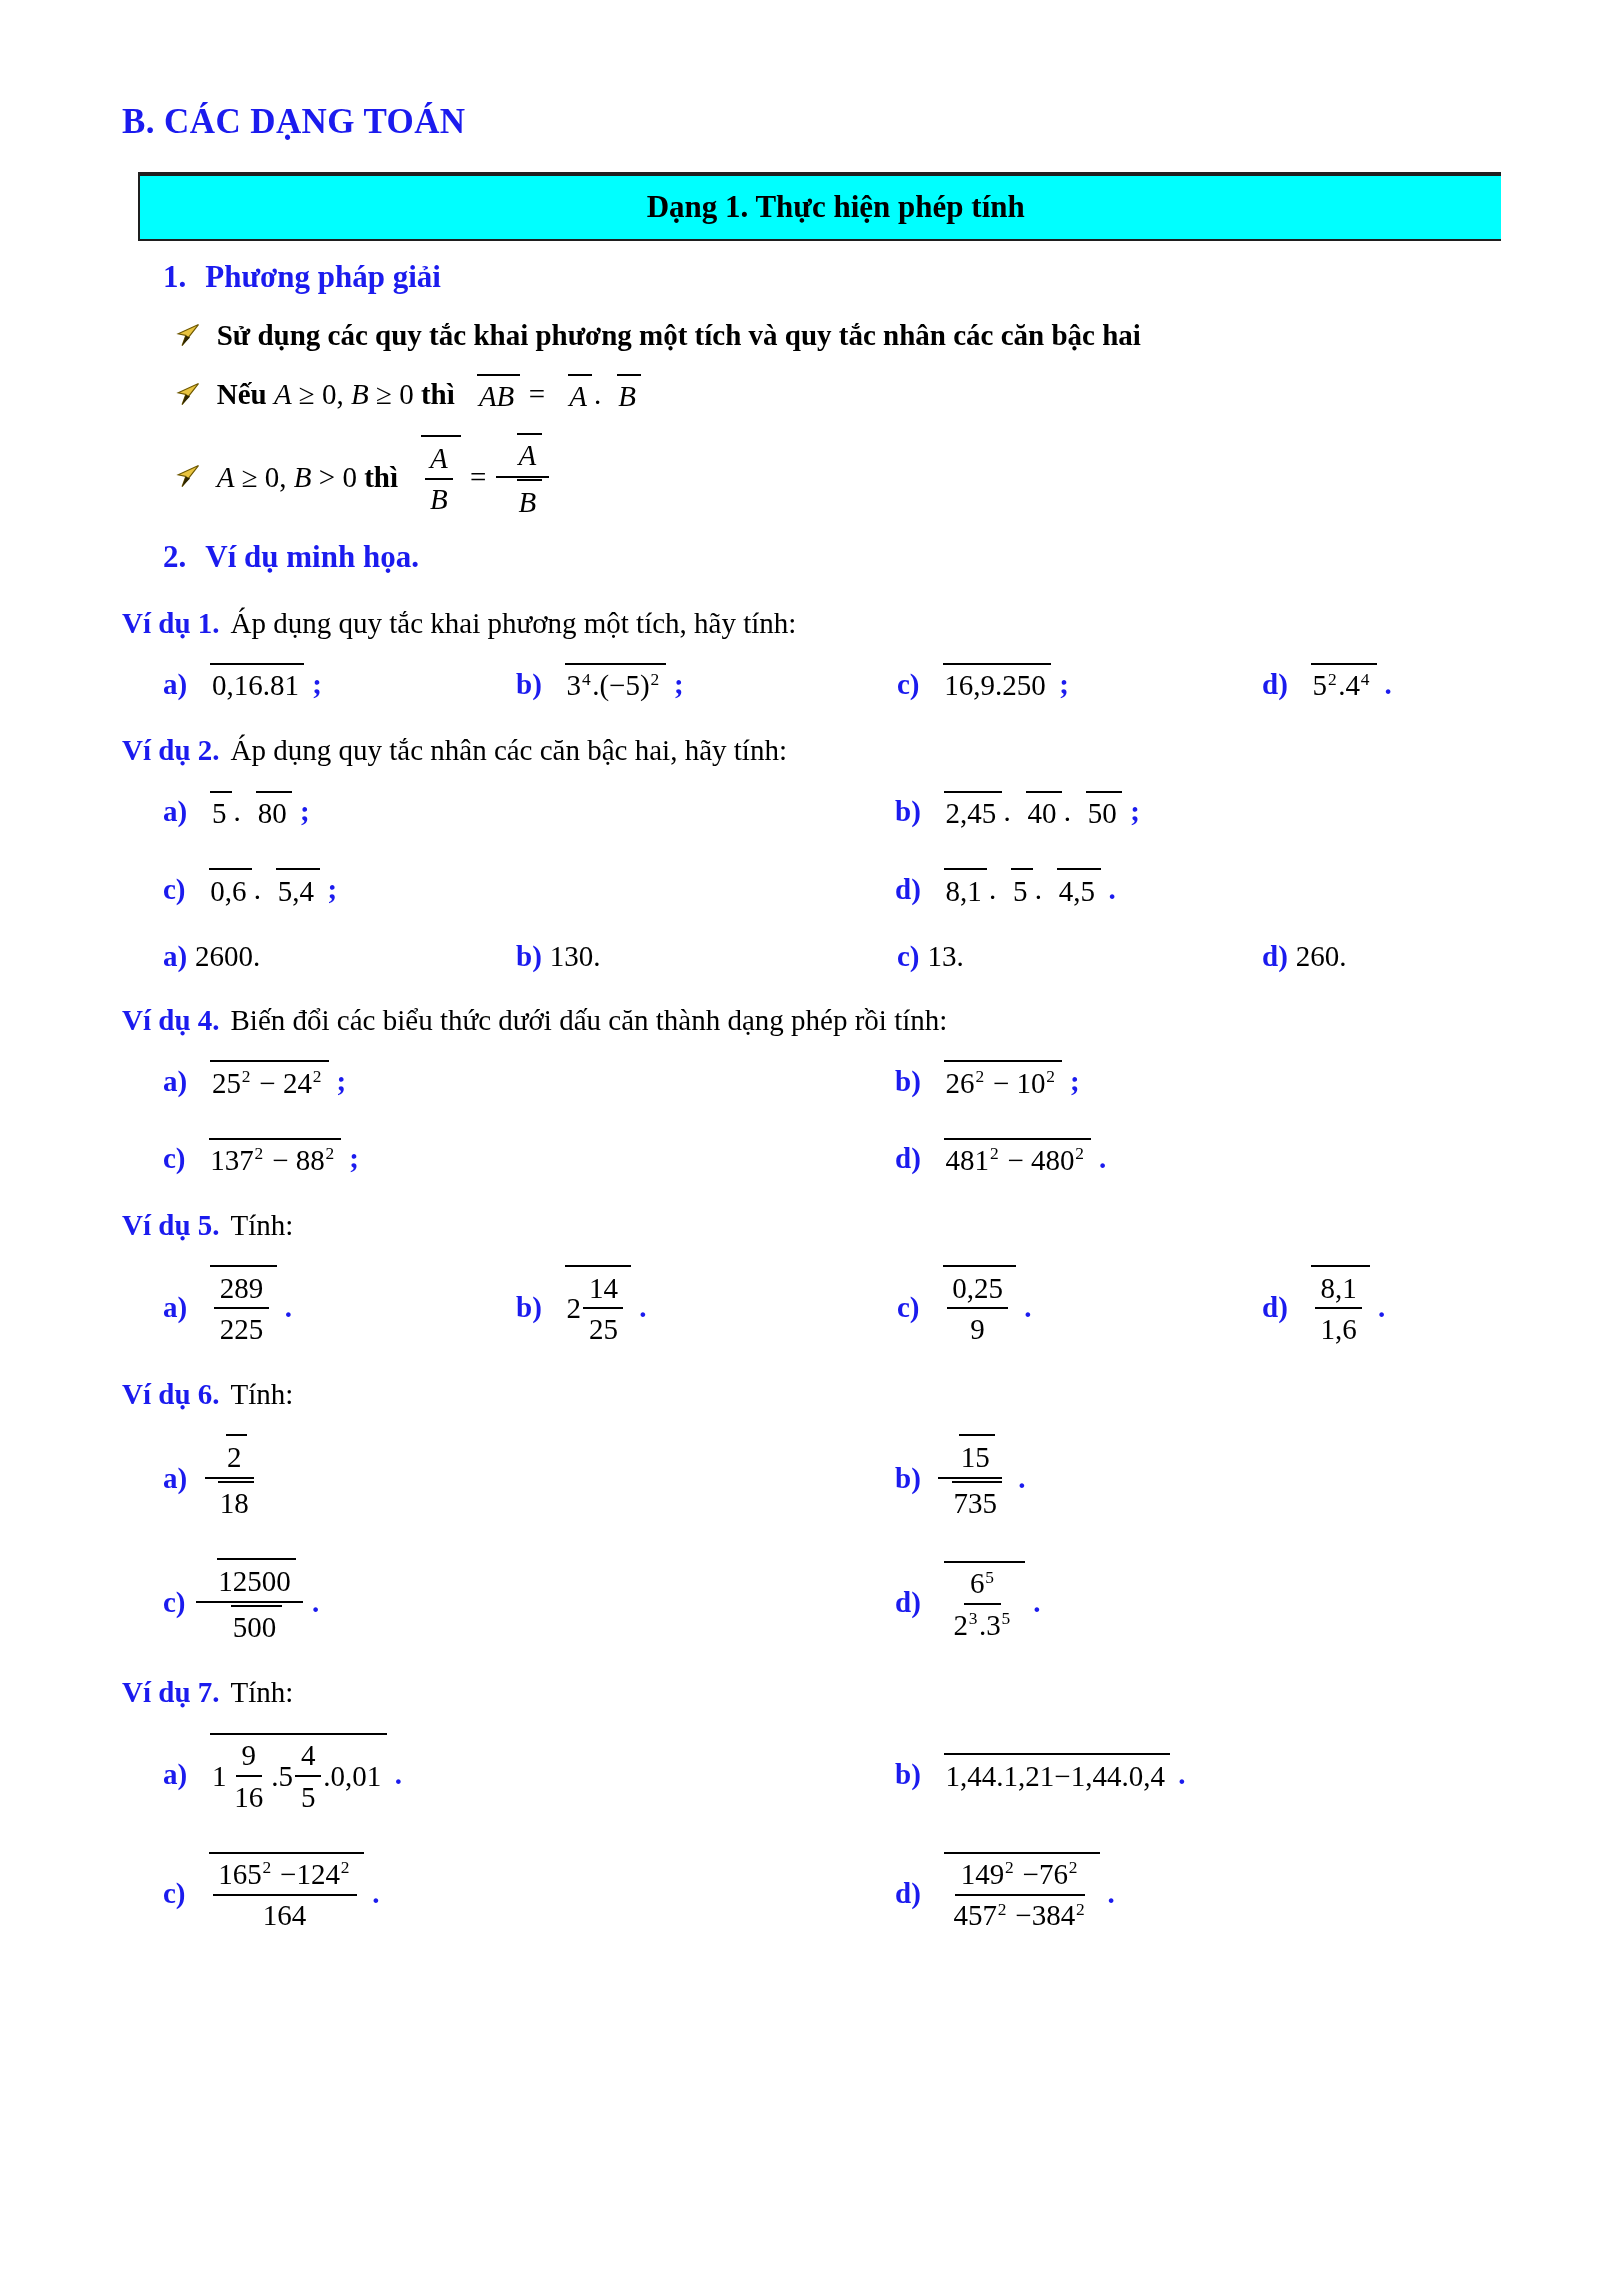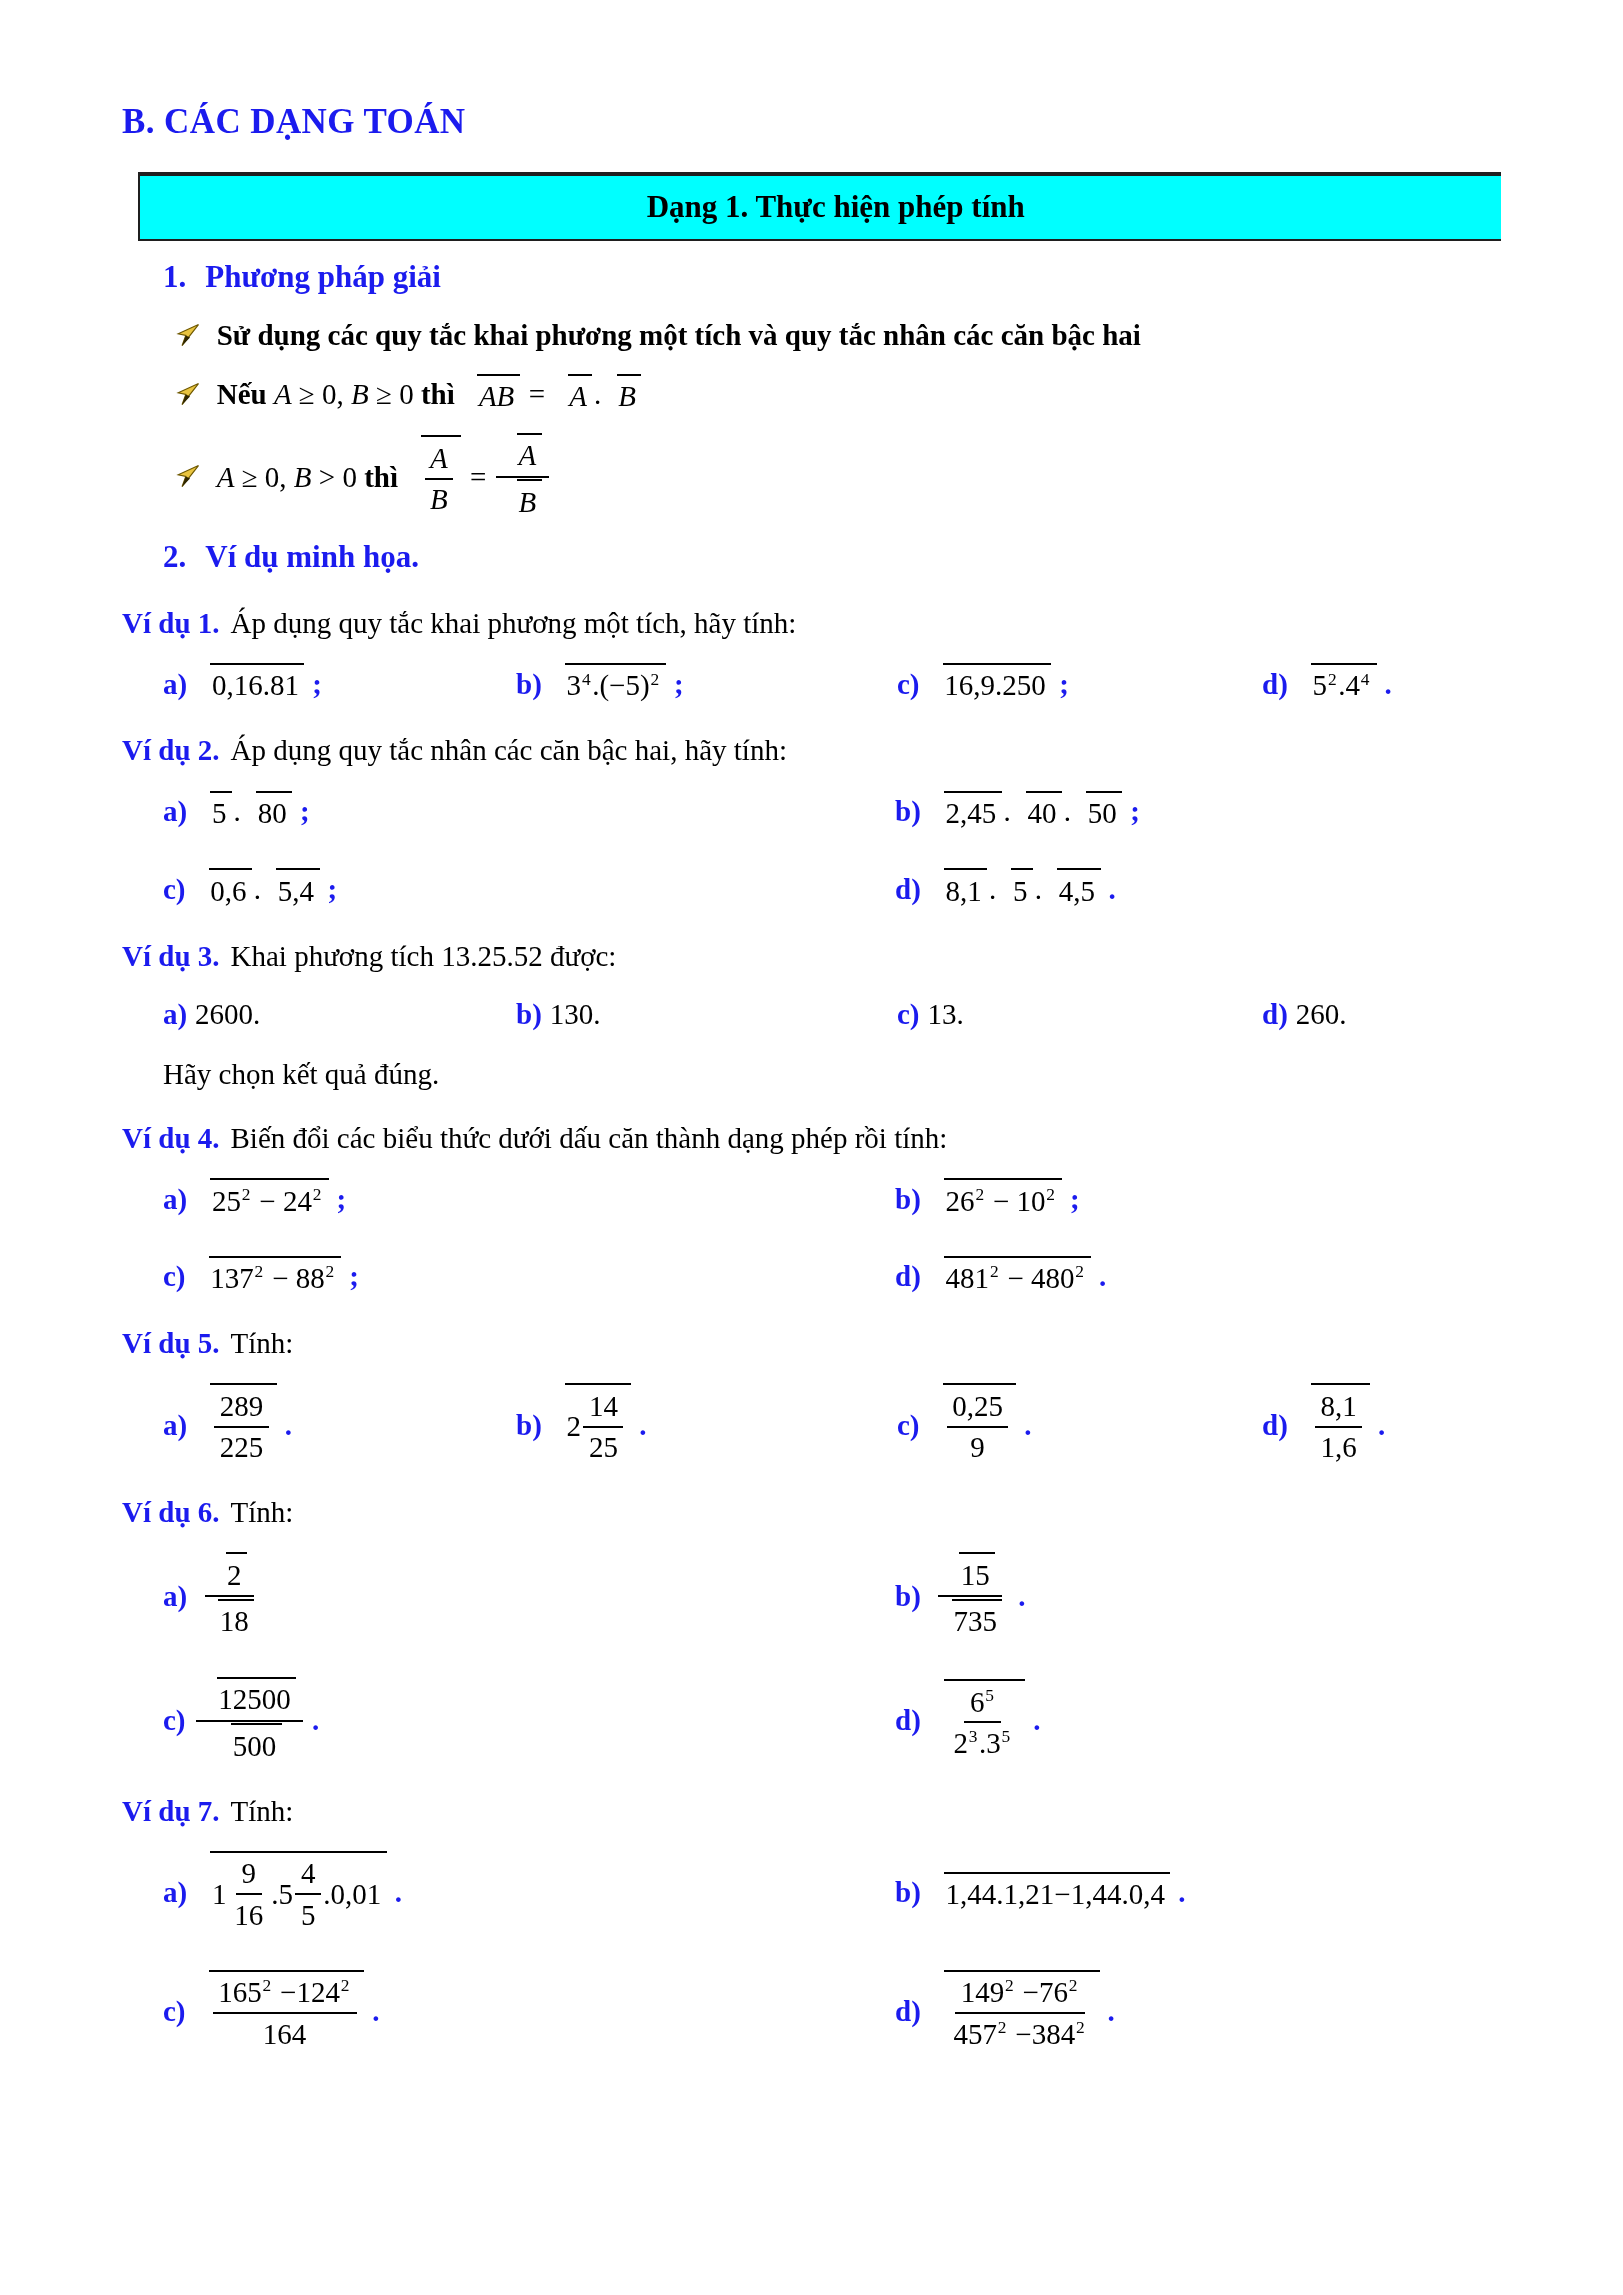--- a/index.html
+++ b/index.html
@@ -345,24 +345,20 @@
                   </svg>
                 </span>
                 <span class="rad"><span class="mtxt">4,5</span></span>
               </span>
             </span>
             <span class="opunct">.</span>
           </div>
         </div>
       </section>
       <section class="example">
-        <div class="exhead">
-          <span class="exlabel">Ví dụ 3.</span>
-          <span class="exintro">Khai phương tích 13.25.52 được:</span>
-        </div>
         <div class="exoptions grid-4">
           <div class="opt">
             <span class="okey">a)</span>
             <span class="mexpr">
               <span class="mtxt">2600.</span>
             </span>
           </div>
           <div class="opt">
             <span class="okey">b)</span>
             <span class="mexpr">
@@ -375,21 +371,20 @@
               <span class="mtxt">13.</span>
             </span>
           </div>
           <div class="opt">
             <span class="okey">d)</span>
             <span class="mexpr">
               <span class="mtxt">260.</span>
             </span>
           </div>
         </div>
-        <div class="exnote">Hãy chọn kết quả đúng.</div>
       </section>
       <section class="example">
         <div class="exhead">
           <span class="exlabel">Ví dụ 4.</span>
           <span class="exintro">Biến đổi các biểu thức dưới dấu căn thành dạng phép rồi tính:</span>
         </div>
         <div class="exoptions grid-2">
           <div class="opt">
             <span class="okey">a)</span>
             <span class="mexpr">

